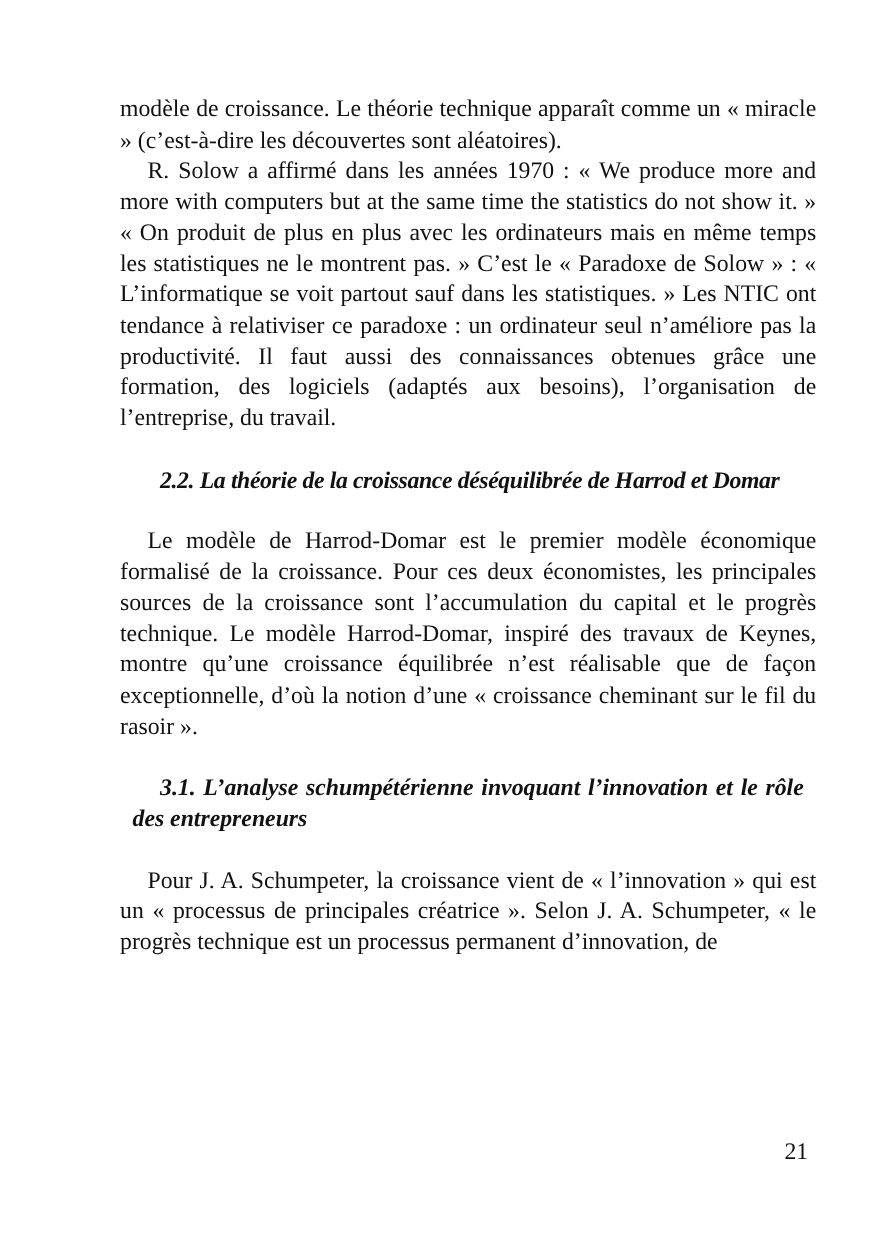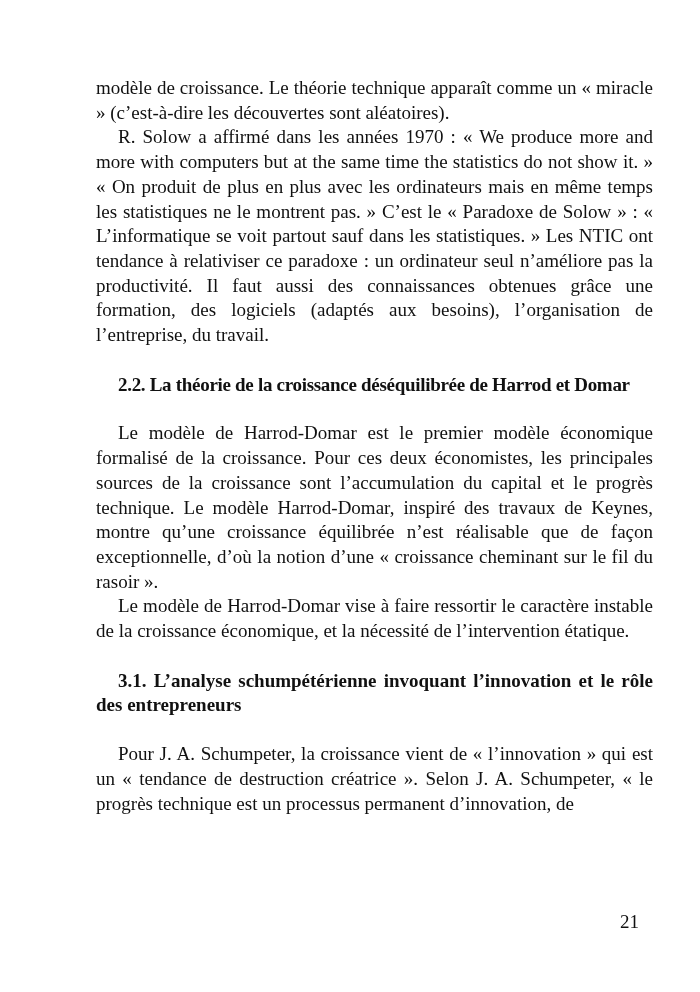--- a/index.html
+++ b/index.html
@@ -8,39 +8,38 @@
       font-family: "Liberation Serif", "DejaVu Serif", serif;
       color: #111111;
     }
     .page {
       position: absolute; left: 96px; top: 76px; width: 557px;
       font-size: 19px; line-height: 24.7px;
     }
     p { margin: 0; text-align: justify; text-indent: 22px; }
     p.noindent { text-indent: 0; }
     h2 {
-      margin: 0; font-size: 19px; line-height: 24.7px;
-      font-weight: bold; text-indent: 22px;
+      margin: 10px; font-size: 19px; line-height: 24.7px;
+      font-weight: bold; font-style: italic; text-indent: 22px;
       text-align: justify;
     }
     .h22 { margin-top: 25px; margin-bottom: 24px; letter-spacing: -0.3px; }
     .h23 { margin-top: 25px; margin-bottom: 24px; }
     .page-number {
       position: absolute; left: 620px; top: 910px; width: 34px;
-      text-align: left; font-size: 19px; line-height: 24px;
+      text-align: center; font-size: 19px; line-height: 24px;
     }
   </style>
 </head>
 <body>
 
 <div class="page">
   <p class="noindent">modèle de croissance. Le théorie technique apparaît comme un « miracle » (c’est-à-dire les découvertes sont aléatoires).</p>
   <p>R. Solow a affirmé dans les années 1970 : « We produce more and more with computers but at the same time the statistics do not show it. » « On produit de plus en plus avec les ordinateurs mais en même temps les statistiques ne le montrent pas. » C’est le « Paradoxe de Solow » : « L’informatique se voit partout sauf dans les statistiques. » Les NTIC ont tendance à relativiser ce paradoxe : un ordinateur seul n’améliore pas la productivité. Il faut aussi des connaissances obtenues grâce une formation, des logiciels (adaptés aux besoins), l’organisation de l’entreprise, du travail.</p>
 
   <h2 class="h22">2.2. La théorie de la croissance déséquilibrée de Harrod et Domar</h2>
   <p>Le modèle de Harrod-Domar est le premier modèle économique formalisé de la croissance. Pour ces deux économistes, les principales sources de la croissance sont l’accumulation du capital et le progrès technique. Le modèle Harrod-Domar, inspiré des travaux de Keynes, montre qu’une croissance équilibrée n’est réalisable que de façon exceptionnelle, d’où la notion d’une « croissance cheminant sur le fil du rasoir ».</p>
-  <p>Le modèle de Harrod-Domar vise à faire ressortir le caractère instable de la croissance économique, et la nécessité de l’intervention étatique.</p>
 
   <h2 class="h23">3.1. L’analyse schumpétérienne invoquant l’innovation et le rôle des entrepreneurs</h2>
-  <p>Pour J. A. Schumpeter, la croissance vient de « l’innovation » qui est un « tendance de destruction créatrice ». Selon J. A. Schumpeter, « le progrès technique est un processus permanent d’innovation, de</p>
+  <p>Pour J. A. Schumpeter, la croissance vient de « l’innovation » qui est un « processus de principales créatrice ». Selon J. A. Schumpeter, « le progrès technique est un processus permanent d’innovation, de</p>
 </div>
 
 <div class="page-number">21</div>
 
 </body></html>

